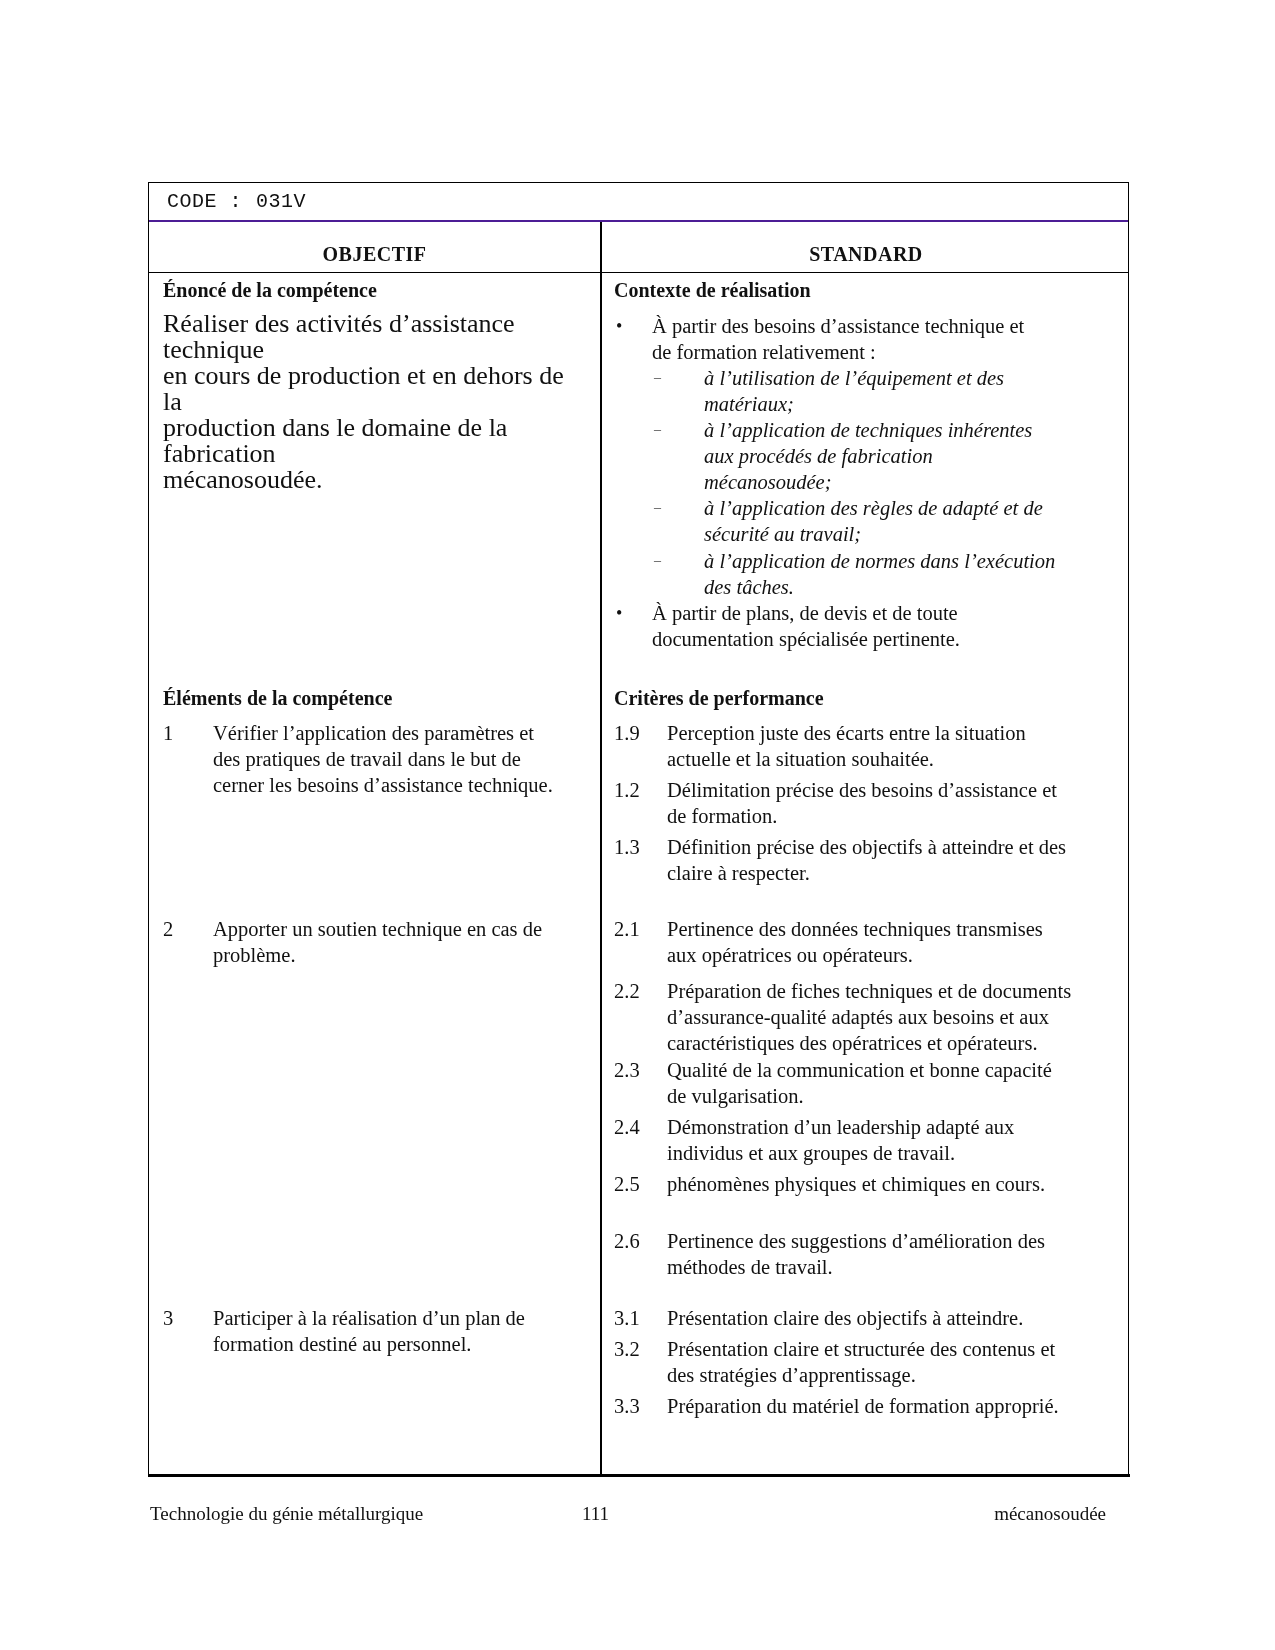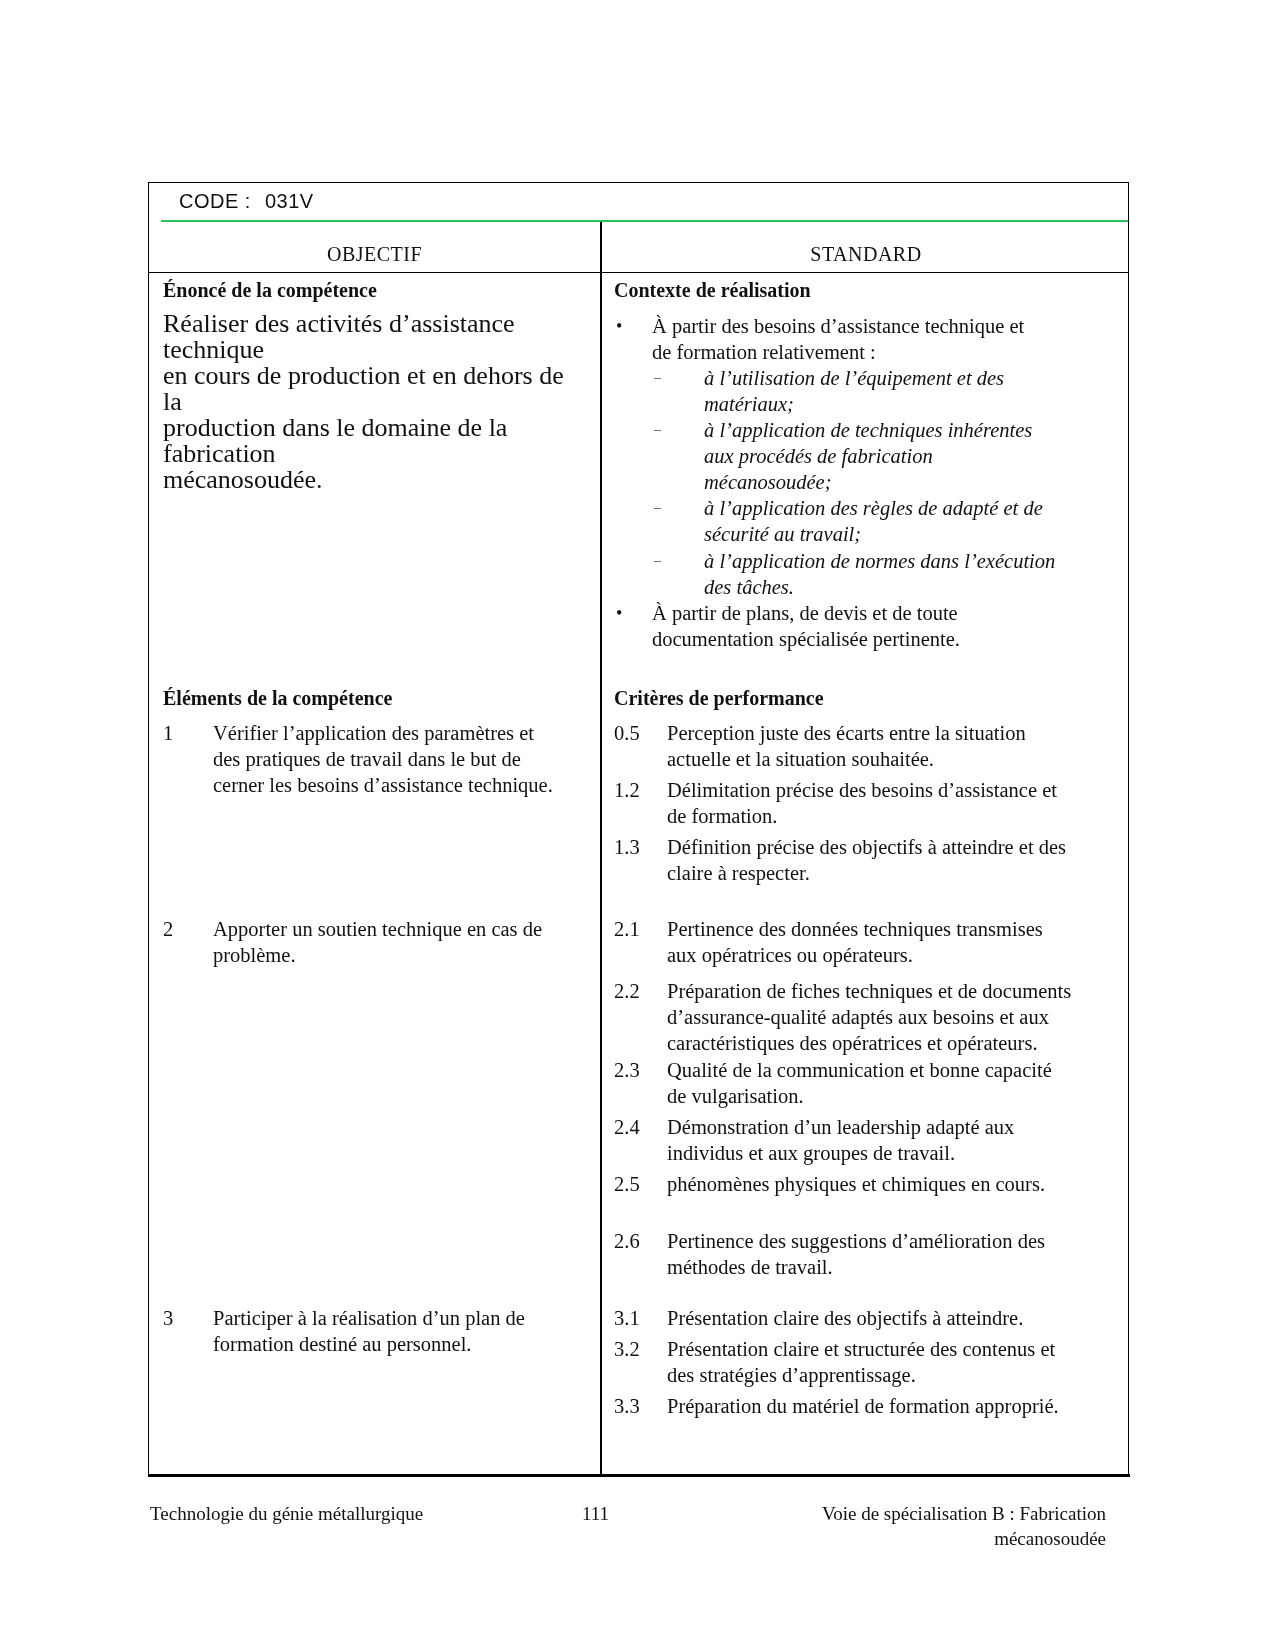--- a/index.html
+++ b/index.html
@@ -9,36 +9,36 @@
       color: #111111;
     }
     .page-table {
       position: absolute; left: 148px; top: 182px; width: 981px; height: 1294px;
       border: 1.5px solid #000; box-sizing: border-box;
     }
     .bottom-border {
       position: absolute; left: 148px; top: 1474px; width: 982px; height: 3px; background: #000;
     }
     .code-row {
-      position: absolute; left: 12px; top: 0; right: 0; height: 37px;
-      border-bottom: 2px solid #22c55e;
+      position: absolute; left: 0; top: 0; right: 0; height: 37px;
+      border-bottom: 2px solid #4c1d95;
       font-size: 20px; line-height: 37px; padding-left: 18px;
-      font-family: Liberation Sans, sans-serif; letter-spacing: 0.5px;
+      font-family: Liberation Mono, monospace; letter-spacing: 0.5px;
     }
     .code-row .code-value { margin-left: 14px; }
     .vdivider {
       position: absolute; left: 451px; top: 39px; bottom: 0; width: 2px; background: #000;
     }
     .head-row {
       position: absolute; left: 0; right: 0; top: 39px; height: 50px;
       border-bottom: 1.5px solid #000;
     }
     .head-cell {
       position: absolute; top: 0; height: 50px; line-height: 64px;
-      text-align: center; font-size: 20px; font-family: "Liberation Serif", serif; letter-spacing: 0.5px;
+      text-align: center; font-size: 20px; font-family: "Liberation Serif", serif; letter-spacing: 0.5px; font-weight: bold;
     }
     .head-left { left: 0; width: 451px; }
     .head-right { left: 455px; right: 0; }
 
     .col-left { position: absolute; left: 14px; width: 425px; top: 90px; }
     .col-right { position: absolute; left: 465px; width: 510px; top: 90px; }
 
     .sec-title {
       position: absolute; font-weight: bold; font-size: 20px;
       font-family: "Liberation Serif", serif; letter-spacing: 0;
@@ -162,21 +162,21 @@
       <span class="mark">•</span>
       <div class="txt">
         <div>À partir de plans, de devis et de toute</div>
         <div>documentation spécialisée pertinente.</div>
       </div>
     </div>
 
     <div class="sec-title" style="top:414px;">Critères de performance</div>
 
     <div class="crit" style="top:447px;">
-      <span class="num">0.5</span>
+      <span class="num">1.9</span>
       <div class="txt">
         <div>Perception juste des écarts entre la situation</div>
         <div>actuelle et la situation souhaitée.</div>
       </div>
     </div>
     <div class="crit" style="top:504px;">
       <span class="num">1.2</span>
       <div class="txt">
         <div>Délimitation précise des besoins d’assistance et</div>
         <div>de formation.</div>
@@ -252,15 +252,14 @@
         <div>Préparation du matériel de formation approprié.</div>
       </div>
     </div>
   </div>
 </div>
 <div class="bottom-border"></div>
 
 <div class="footer footer-left">Technologie du génie métallurgique</div>
 <div class="footer footer-center">111</div>
 <div class="footer footer-right">
-  <div>Voie de spécialisation B : Fabrication</div>
   <div>mécanosoudée</div>
 </div>
 
 </body></html>

